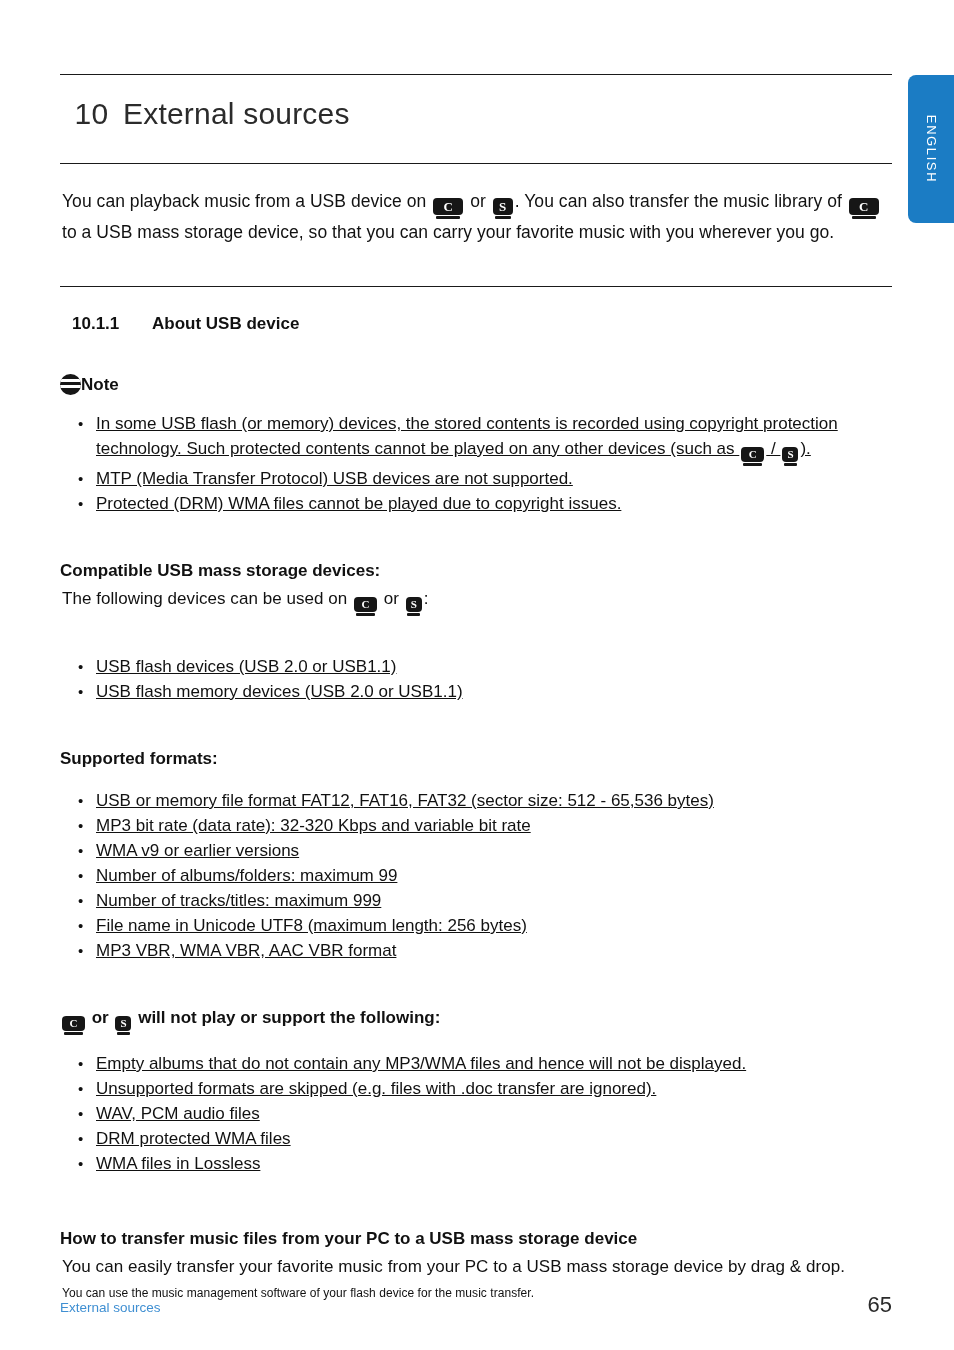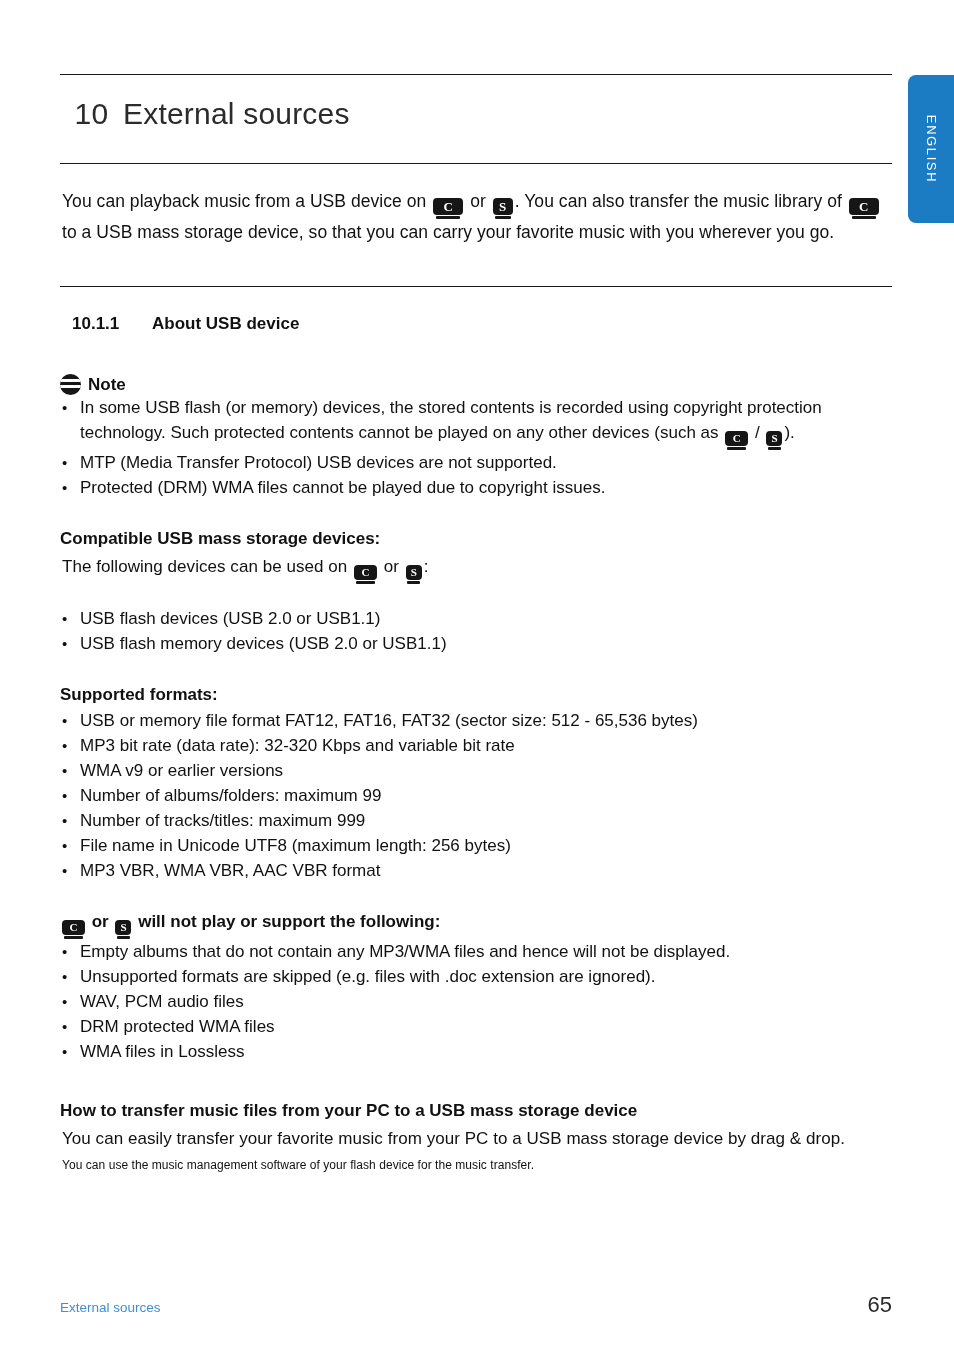--- a/index.html
+++ b/index.html
@@ -106,22 +106,23 @@
 
   .block-title {
     font-size: 17px;
     font-weight: bold;
     color: #111;
     line-height: 26px;
   }
 
   ul.bul {
     list-style: none;
-    margin: 0;
+    margin: 16px;
     padding: 0;
+    text-decoration: underline;
   }
   ul.bul > li {
     position: relative;
     padding-left: 20px;
     font-size: 17px;
     line-height: 25px;
     color: #111;
   }
   ul.bul > li::before {
     content: "\2022";
@@ -162,21 +163,20 @@
   
   .dev.sm.c .scr { width: 23px; height: 15px; line-height: 15px; font-size: 11px; }
   .dev.sm.c .base { width: 19px; height: 3px; }
   .dev.sm.s .scr { width: 16px; height: 15px; line-height: 15px; font-size: 11px; }
   .dev.sm.s .base { width: 13px; height: 3px; }
 
   
   .note-head {
     display: flex;
     align-items: center;
-    gap: 7px;
     padding-top: 28px;
   }
   .note-icon {
     width: 21px;
     height: 21px;
     border-radius: 50%;
     background: #161616;
     position: relative;
     flex: none;
     overflow: hidden;
@@ -287,21 +287,21 @@
       <li>File name in Unicode UTF8 (maximum length: 256 bytes)</li>
       <li>MP3 VBR, WMA VBR, AAC VBR format</li>
     </ul>
 
     <div class="sp-26"></div>
 
     <div class="block-title"><span class="dev sm c"><span class="scr">C</span><span class="base"></span></span><span> or </span><span class="dev sm s"><span class="scr">S</span><span class="base"></span></span><span> will not play or support the following:</span></div>
 
     <ul class="bul">
       <li>Empty albums that do not contain any MP3/WMA files and hence will not be displayed.</li>
-      <li>Unsupported formats are skipped (e.g. files with .doc extension are ignored).</li>
+      <li>Unsupported formats are skipped (e.g. files with .doc transfer are ignored).</li>
       <li>WAV, PCM audio files</li>
       <li>DRM protected WMA files</li>
       <li>WMA files in Lossless</li>
     </ul>
 
     <div class="sp-34"></div>
 
     <div class="block-title">How to transfer music files from your PC to a USB mass storage device</div>
     <p class="body" style="font-size:17px;line-height:25px;">You can easily transfer your favorite music from your PC to a USB mass storage device by drag &amp; drop.</p>
     <p class="body" style="font-size:12px;line-height:25px;">You can use the music management software of your flash device for the music transfer.</p>

